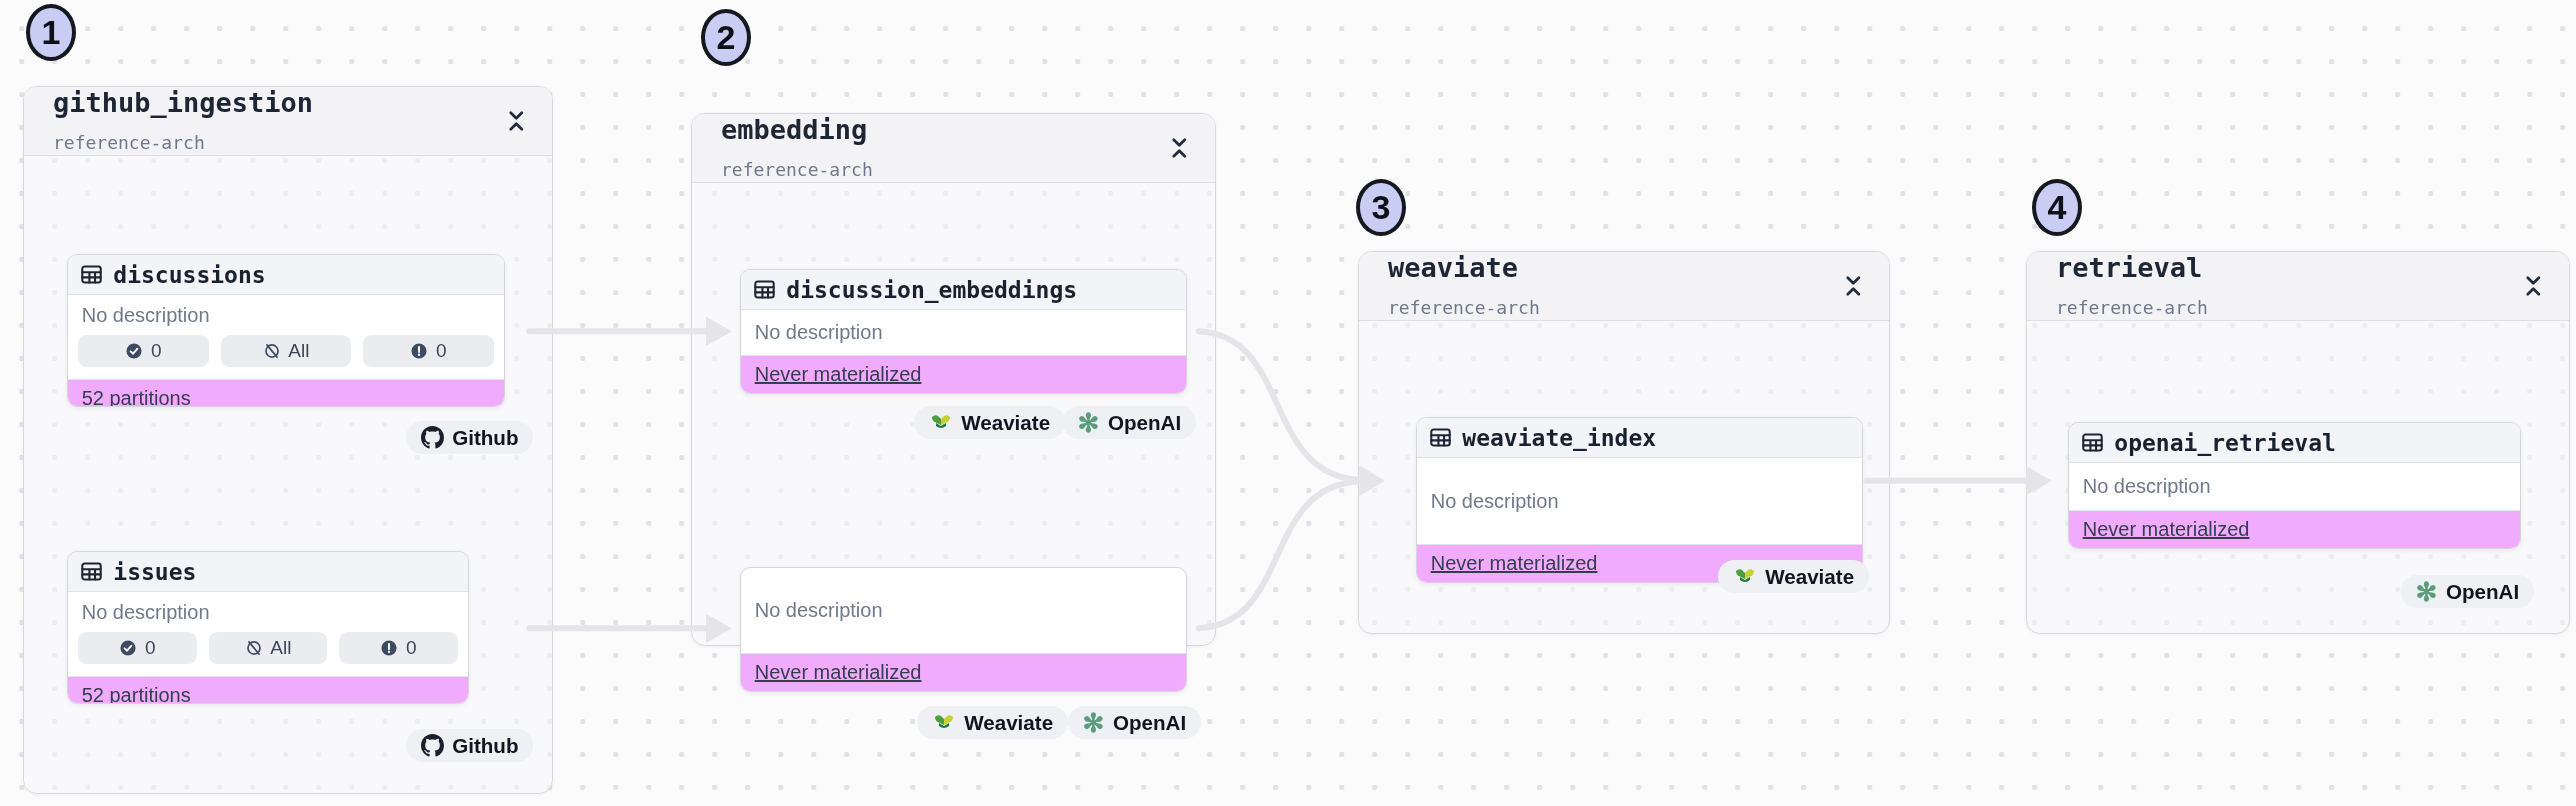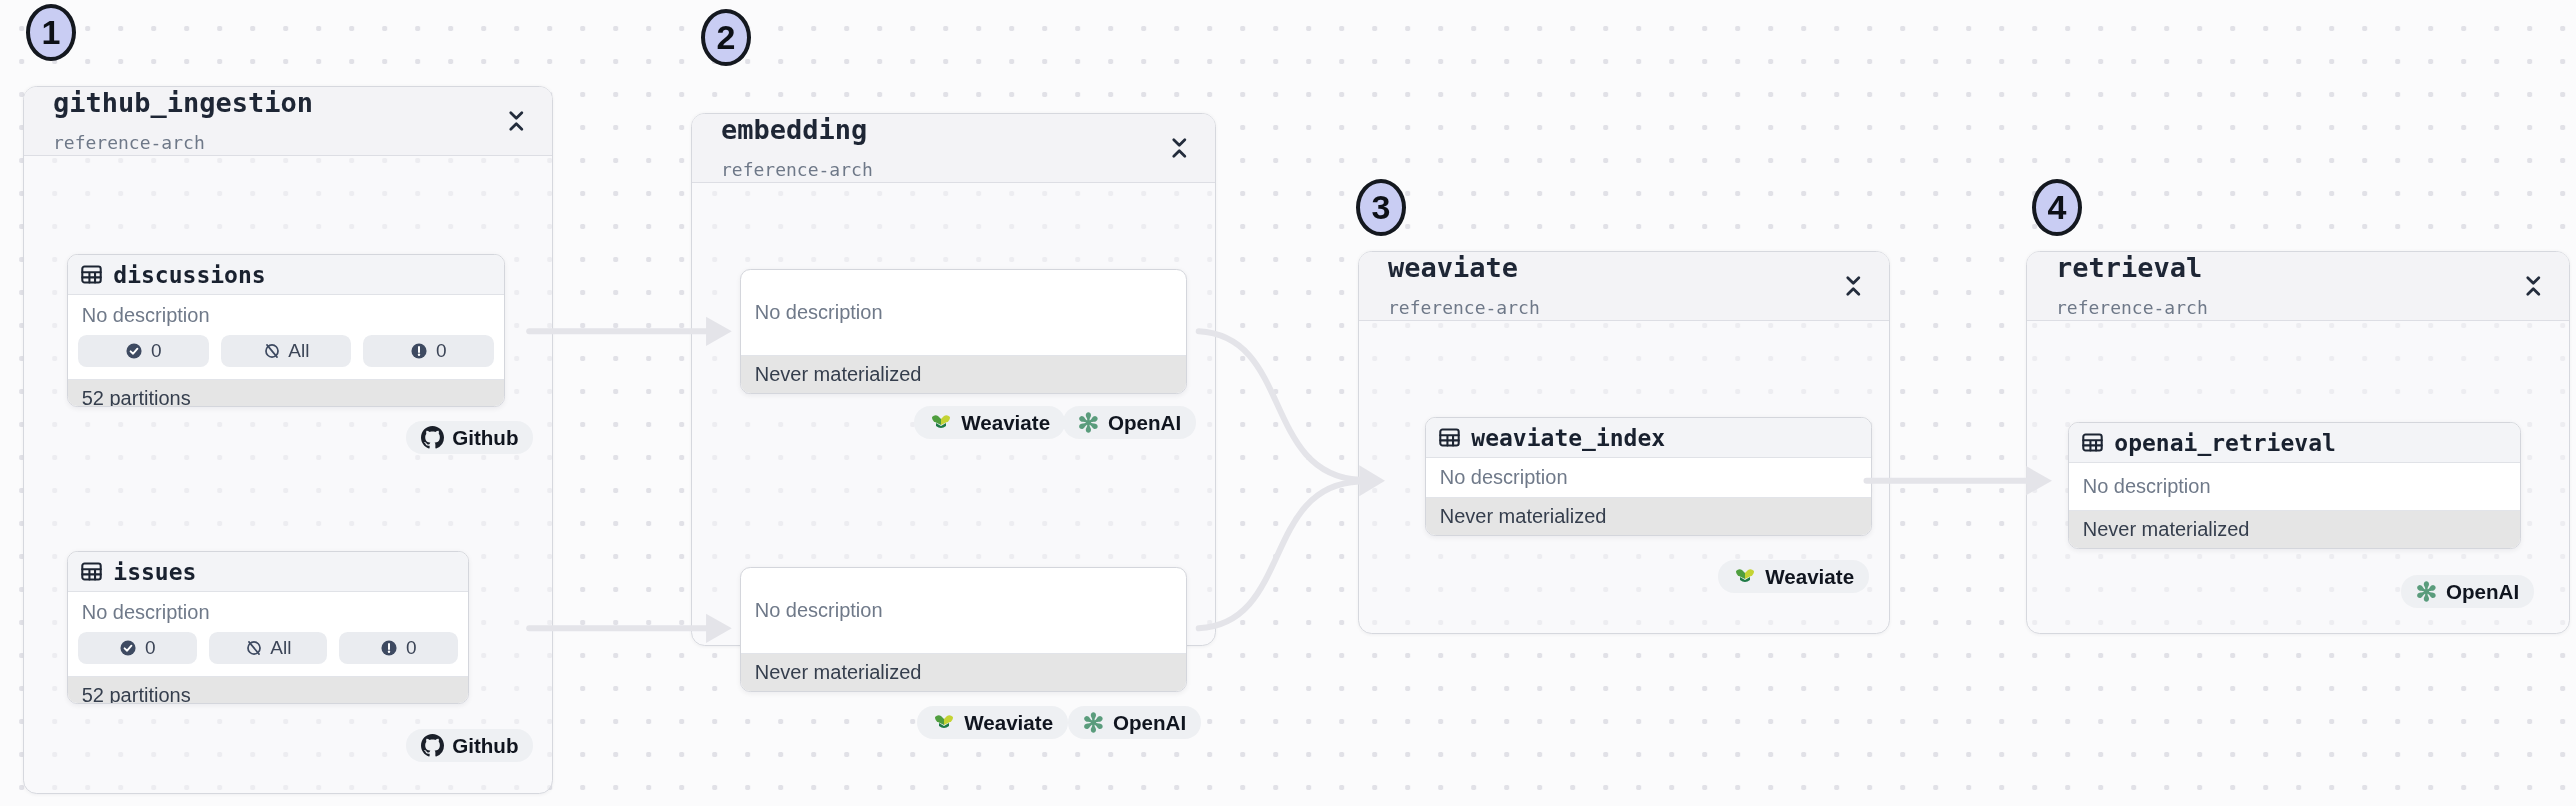--- a/index.html
+++ b/index.html
@@ -65,27 +65,28 @@
     flex:0 0 auto;
   }
   .card-desc {
     font-size:20px; color:#6f7989;
     padding:0 13.7px;
     display:flex; align-items:center;
     flex:1 1 auto;
   }
   .partitioned .card-desc { flex:0 0 auto; padding-top:8.6px; }
   .card-footer {
-    background:#e5e5e5;
+    background:#f0abfc;
     border-top:1.7px solid #e2e4e9;
     font-size:20px; color:#353e4d;
     padding:0 13.7px;
     min-height:38px;
     display:flex; align-items:center;
     flex:0 0 auto;
+    text-decoration:underline;
   }
   .pill-row { display:flex; gap:12px; padding:8.6px 10.3px 12px; flex:0 0 auto; }
   .pill {
     flex:1; height:32px;
     background:#eaecf0; border-radius:8.6px;
     display:flex; align-items:center; justify-content:center; gap:7.7px;
     font-size:19px; font-weight:500; color:#3c4557;
   }
 
   
@@ -249,20 +250,27 @@
     </div>
     <div class="collapse-btn">
       <svg width="20.6" height="24" viewBox="0 0 22 26" fill="none" stroke="#232c3c" stroke-width="3" stroke-linecap="round" stroke-linejoin="round">
         <path d="M5 4 L11 10 L17 4"></path>
           <path d="M5 22 L11 16 L17 22"></path>
       </svg>
     </div>
   </div>
 
   <div class="asset-card" style="left:48px;top:155px;width:447px;height:125px">
+    <div class="card-header">
+      <svg width="23" height="23" viewBox="0 0 20 20" fill="none" stroke="#1d2533" stroke-width="1.8" stroke-linecap="round">
+        <rect x="2" y="3" width="16" height="14" rx="2"></rect>
+        <path d="M2 8 H18 M8.2 8 V17 M13.1 8 V17 M2 12.5 H18"></path>
+      </svg>
+      <span>discussion_embeddings</span>
+    </div>
     <div class="card-desc">No description</div>
     <div class="card-footer">Never materialized</div>
   </div>
 
   <div class="tag-badge" style="left:222px;top:292px">
     <svg width="24" height="24" viewBox="0 0 24 24">
       <path d="M3 6 Q6 3 9 5 L12 8 L12 14 L6 11 Q3 9.5 3 6 Z" fill="#4f9e3e"></path>
       <path d="M21 6 Q18 3 15 5 L12 8 L12 14 L18 11 Q21 9.5 21 6 Z" fill="#c4d333"></path>
       <path d="M7 12 L12 15 L17 12 L17 15 Q12 19 7 15 Z" fill="#1e7a46"></path>
     </svg>
@@ -299,21 +307,21 @@
       <div class="group-subtitle">reference-arch</div>
     </div>
     <div class="collapse-btn">
       <svg width="20.6" height="24" viewBox="0 0 22 26" fill="none" stroke="#232c3c" stroke-width="3" stroke-linecap="round" stroke-linejoin="round">
         <path d="M5 4 L11 10 L17 4"></path>
           <path d="M5 22 L11 16 L17 22"></path>
       </svg>
     </div>
   </div>
 
-  <div class="asset-card" style="left:66px;top:165px;width:447px;height:119px">
+  <div class="asset-card" style="left:57px;top:165px;width:447px;height:166px">
     <div class="card-header">
       <svg width="23" height="23" viewBox="0 0 20 20" fill="none" stroke="#1d2533" stroke-width="1.8" stroke-linecap="round">
         <rect x="2" y="3" width="16" height="14" rx="2"></rect>
         <path d="M2 8 H18 M8.2 8 V17 M13.1 8 V17 M2 12.5 H18"></path>
       </svg>
       <span>weaviate_index</span>
     </div>
     <div class="card-desc">No description</div>
     <div class="card-footer">Never materialized</div>
   </div>

